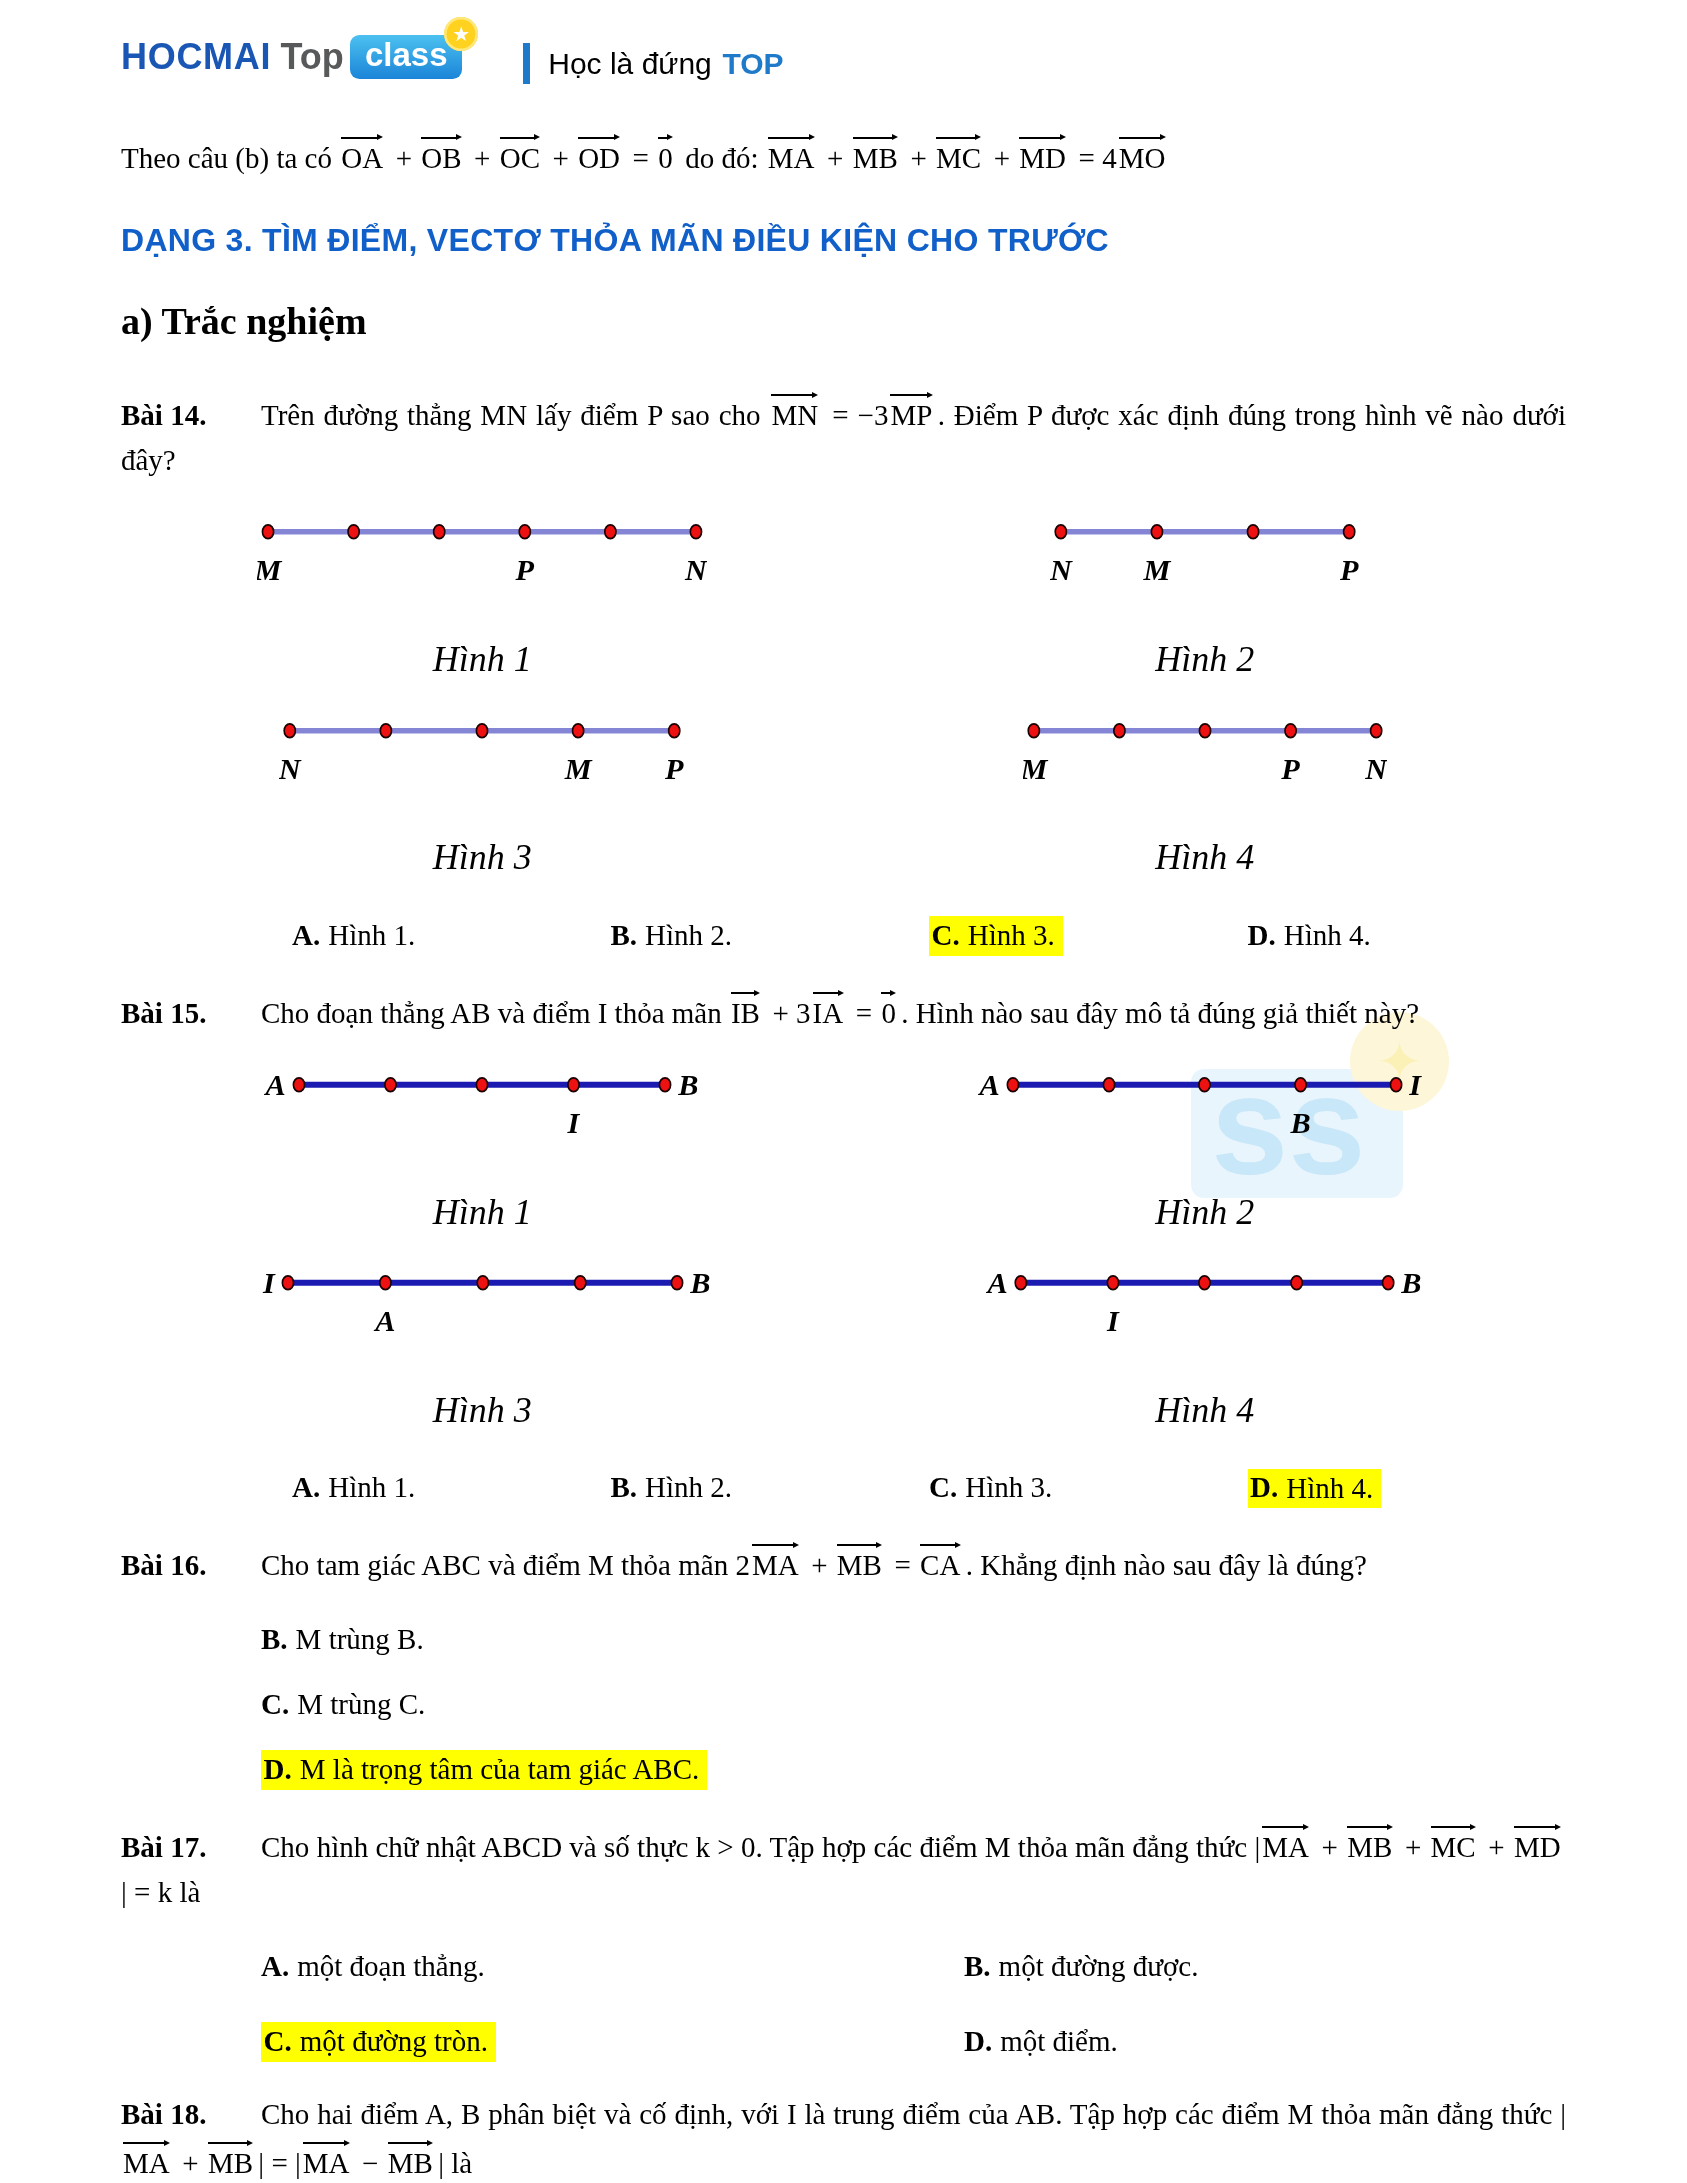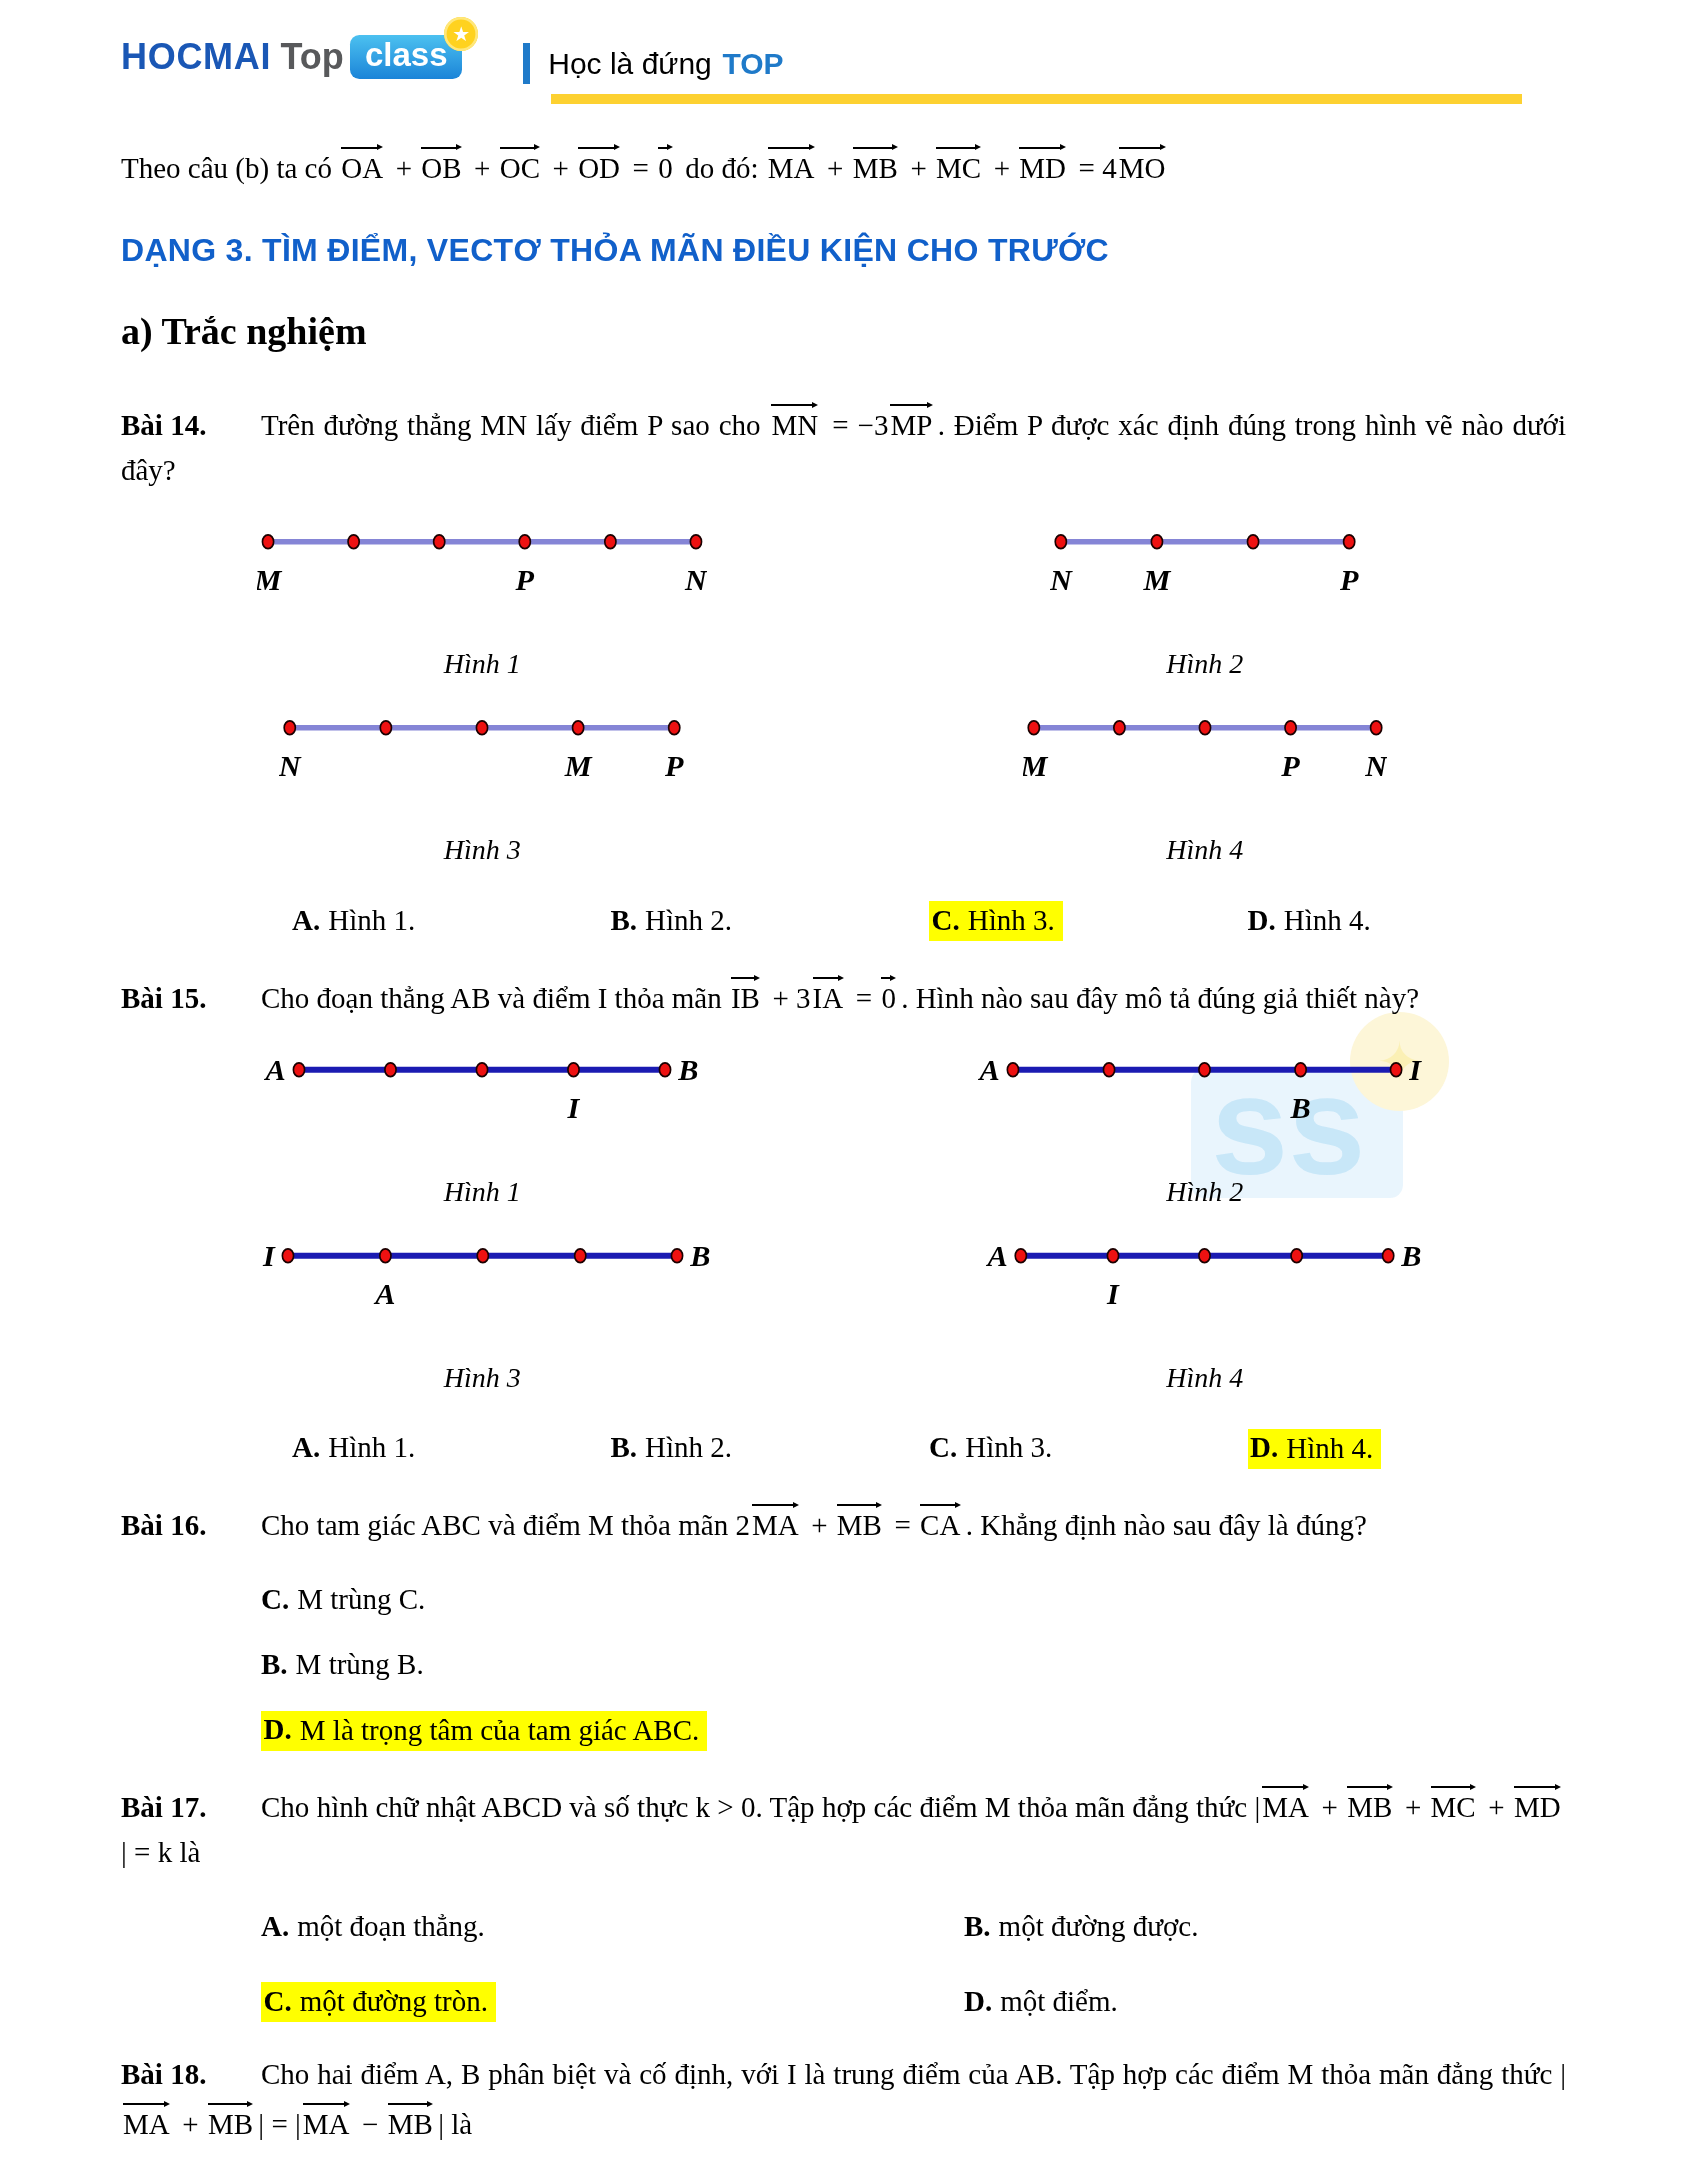--- a/index.html
+++ b/index.html
@@ -35,21 +35,21 @@
 
   
   .vec{display:inline-block;position:relative;padding:12px 5.3px 0 2px;line-height:1.05;}
   .vec .vbar{position:absolute;top:6px;left:2px;right:10.6px;border-top:2.1px solid #000;}
   .vec .vbar::after{content:"";position:absolute;right:-8.6px;top:-4.2px;width:0;height:0;
                     border:3.3px solid transparent;border-left:6.6px solid #000;}
 
   
   .figgrid{display:grid;grid-template-columns:1fr 1fr;row-gap:22.5px;margin-top:29px;}
   .fig{text-align:center;}
-  .fig .cap{margin-top:28px;font-style:italic;font-size:28px;}
+  .fig .cap{margin-top:28px;font-style:italic;font-size:36px;}
 
   
   .ol{font-weight:bold;margin-right:8px;}
   .optrow4{display:flex;padding-left:171px;margin-top:26.5px;}
   .optrow4 .opt{width:349px;}
   .optstack{padding-left:140px;margin-top:2.6px;}
   .optstack .opt{display:block;margin-top:20px;}
   .optgrid2{display:grid;grid-template-columns:703px auto;padding-left:140px;margin-top:29px;row-gap:30px;align-items:center;}
   .hl{background:#ffff00;padding:2.6px 8px 5.3px 2.6px;}
 
@@ -233,22 +233,22 @@
     <div class="optrow4">
       <span class="opt"><span><b class="ol">A.</b><span>Hình 1.</span></span></span>
       <span class="opt"><span><b class="ol">B.</b><span>Hình 2.</span></span></span>
       <span class="opt"><span><b class="ol">C.</b><span>Hình 3.</span></span></span>
       <span class="opt"><span class="hl"><b class="ol">D.</b><span>Hình 4.</span></span></span>
     </div>
 
     <p class="prob"><span class="plabel">Bài 16.</span><span><span>Cho tam giác  ABC  và điểm  M  thỏa mãn  2</span><span class="vec"><span class="vbar"></span><span>MA</span></span><span> + </span><span class="vec"><span class="vbar"></span><span>MB</span></span><span> = </span><span class="vec"><span class="vbar"></span><span>CA</span></span><span>.  Khẳng định nào sau đây là đúng?</span></span></p>
 
     <div class="optstack">
+      <span class="opt"><span><b class="ol">B.</b><span>M  trùng  B.</span></span></span>
       <span class="opt"><span><b class="ol">C.</b><span>M  trùng  C.</span></span></span>
-      <span class="opt"><span><b class="ol">B.</b><span>M  trùng  B.</span></span></span>
       <span class="opt"><span class="hl"><b class="ol">D.</b><span>M  là trọng tâm của tam giác  ABC.</span></span></span>
     </div>
 
     <p class="prob"><span class="plabel">Bài 17.</span><span><span>Cho hình chữ nhật  ABCD  và số thực  k &gt; 0.  Tập hợp các điểm  M  thỏa mãn đẳng thức  </span><span>|</span><span class="vec"><span class="vbar"></span><span>MA</span></span><span> + </span><span class="vec"><span class="vbar"></span><span>MB</span></span><span> + </span><span class="vec"><span class="vbar"></span><span>MC</span></span><span> + </span><span class="vec"><span class="vbar"></span><span>MD</span></span><span>| = k  là</span></span></p>
 
     <div class="optgrid2">
       <span class="opt"><span><b class="ol">A.</b><span>một đoạn thẳng.</span></span></span>
       <span class="opt"><span><b class="ol">B.</b><span>một đường được.</span></span></span>
       <span class="opt"><span class="hl"><b class="ol">C.</b><span>một đường tròn.</span></span></span>
       <span class="opt"><span><b class="ol">D.</b><span>một điểm.</span></span></span>

